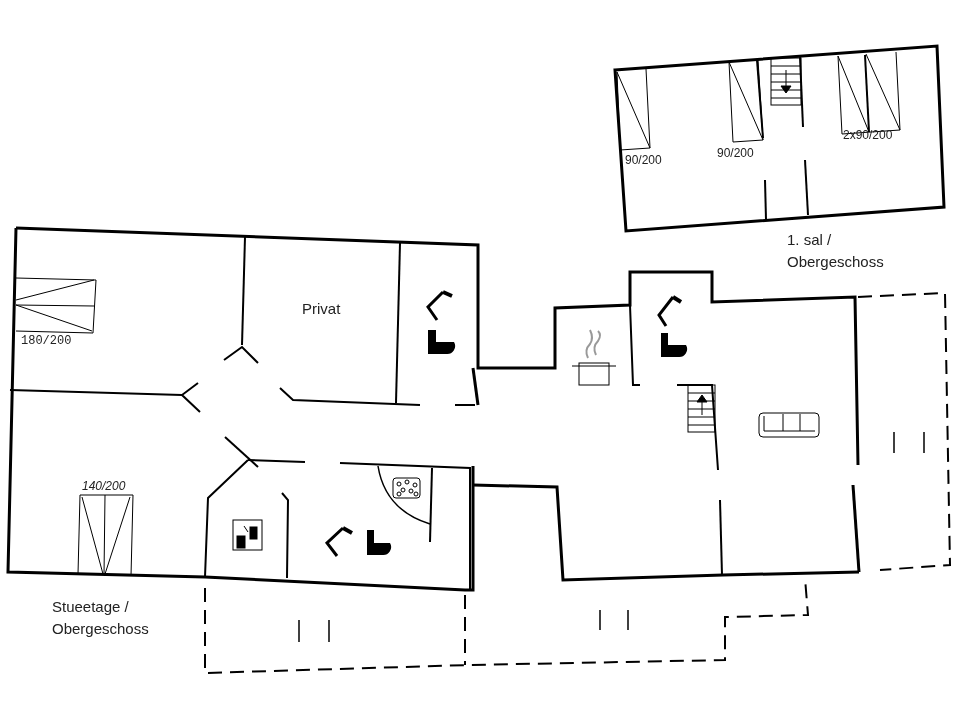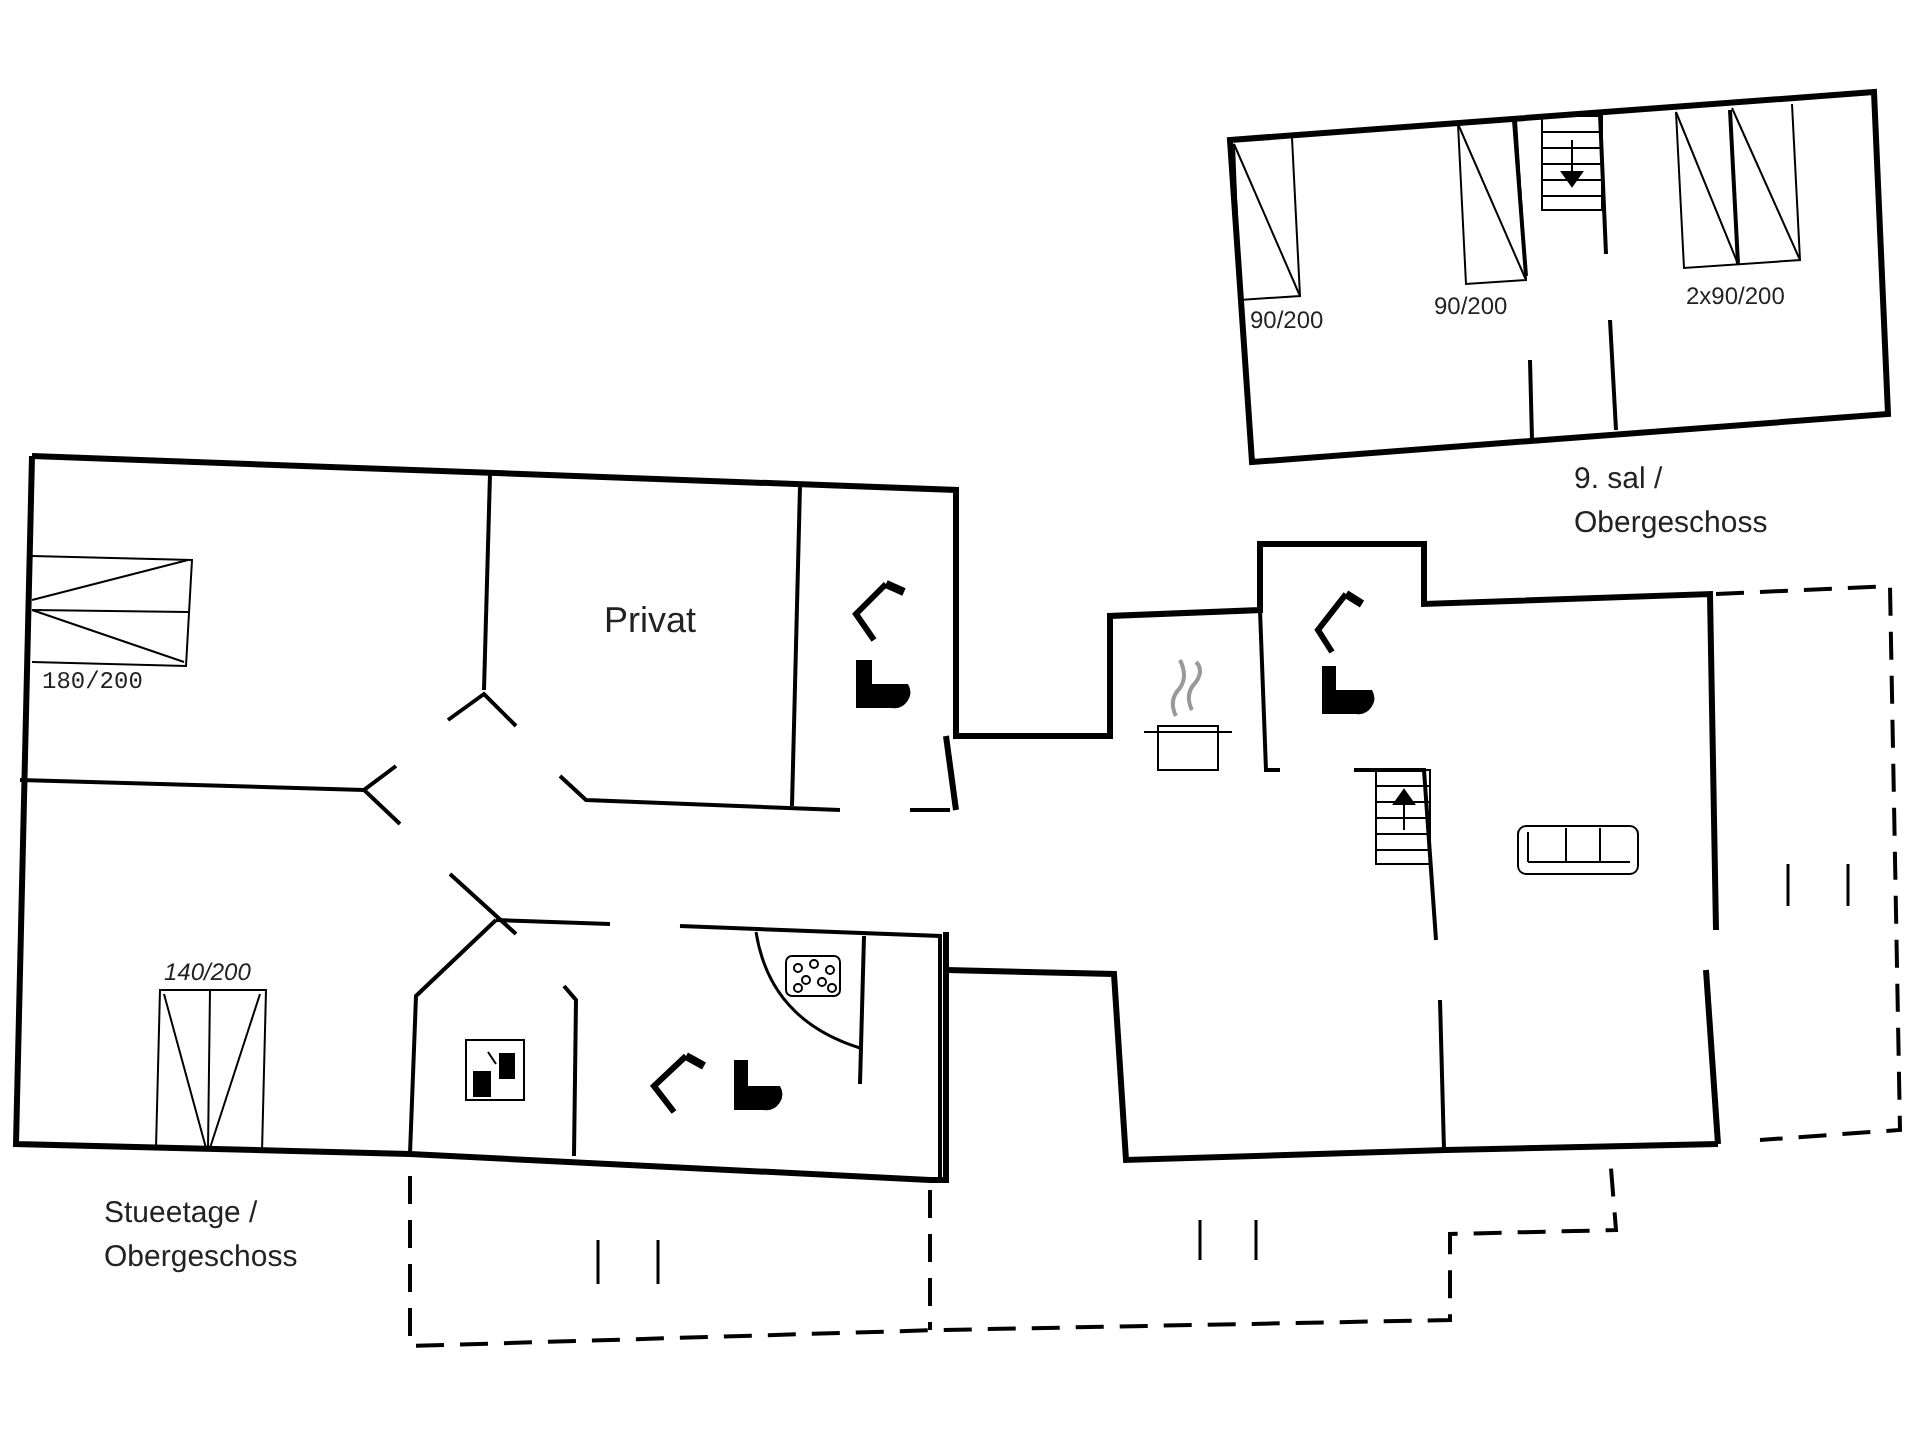--- a/index.html
+++ b/index.html
@@ -1,20 +1,20 @@
 <!DOCTYPE html>
 <html><head>
 <meta charset="utf-8">
 <style>
   html, body { margin: 0; padding: 0; background: #ffffff; }
   body { width: 960px; height: 720px; position: relative; overflow: hidden; font-family: "Liberation Sans", sans-serif; }
   svg { position: absolute; left: 0; top: 0; }
   .label { position: absolute; font-family: "Liberation Sans", sans-serif; color: #222; white-space: nowrap; }
   .bed { font-size: 12px; }
-  .room { font-size: 18px; }
+  .room { font-size: 15px; }
   .floor { font-size: 15px; line-height: 22px; }
 </style>
 </head>
 <body>
 
 <svg width="960" height="720" viewBox="0 0 960 720">
 
   <g stroke="#000" fill="none">
     <polygon points="615,70 937,46 944,207 626,231" stroke-width="3"></polygon>
 
@@ -167,23 +167,23 @@
     <rect x="759" y="413" width="60" height="24" rx="4"></rect>
     <line x1="764" y1="416" x2="764" y2="431"></line>
     <line x1="783" y1="414" x2="783" y2="431"></line>
       <line x1="800" y1="414" x2="800" y2="431"></line>
     <line x1="764" y1="431" x2="815" y2="431"></line>
   </g>
 </svg>
 
 <div class="label bed" style="left:625px;top:153px;">90/200</div>
 <div class="label bed" style="left:717px;top:146px;">90/200</div>
-<div class="label bed" style="left:843px;top:141px;">2x90/200</div>
+<div class="label bed" style="left:843px;top:128px;">2x90/200</div>
 <div class="label floor" style="left:787px;top:229px;">
-  <div>9. sal /</div>
+  <div>1. sal /</div>
   <div>Obergeschoss</div>
 </div>
 
 <div class="label room" style="left:302px;top:300px;">Privat</div>
 <div class="label bed" style="left:21px;top:334px;font-family:Liberation Mono, monospace;">180/200</div>
 <div class="label bed" style="left:82px;top:479px;font-style:italic;">140/200</div>
 <div class="label floor" style="left:52px;top:596px;">
   <div>Stueetage /</div>
   <div>Obergeschoss</div>
 </div>

